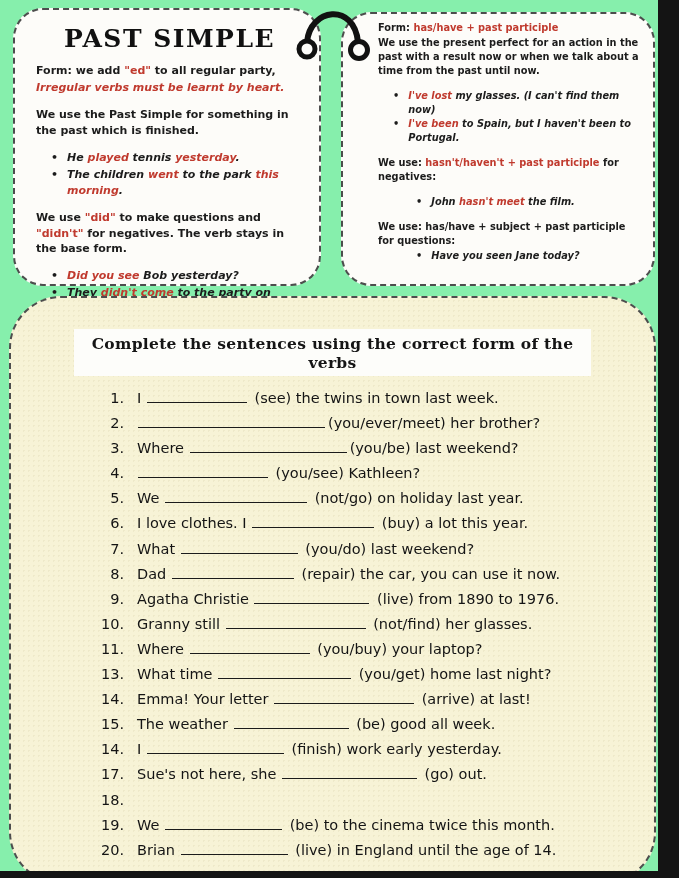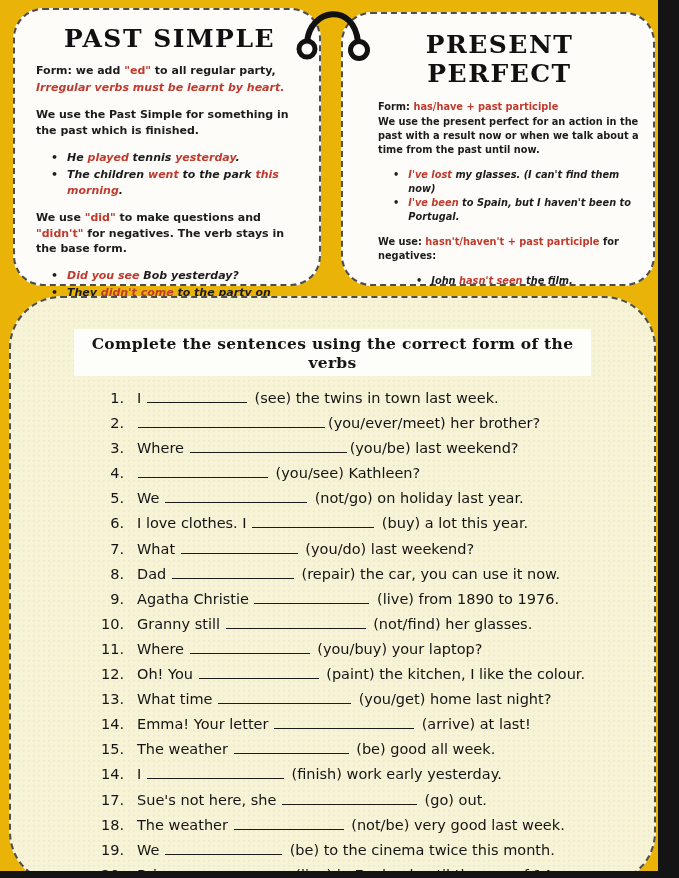--- a/index.html
+++ b/index.html
@@ -4,21 +4,21 @@
 <style>
   * { margin:0; padding:0; box-sizing:border-box; }
   body { background:#101010; font-family:"DejaVu Sans", sans-serif; }
 
   .screen {
     position:relative; width:679px; height:878px;
     background:#141414; overflow:hidden;
   }
   .paper {
     position:absolute; left:0; top:0; width:658px; height:871px;
-    background:#eab308; overflow:hidden;
+    background:#86efac; overflow:hidden;
   }
 
   
   .rule-panel {
     position:absolute; border:2px dashed #4d4d4d; background:#fdfcf9;
     color:#1c1c1c;
   }
   .panel-past {
     left:13px; top:8px; width:308px; height:278px; border-radius:30px;
     padding:8px 16px 8px 21px;
@@ -102,36 +102,35 @@
             <span class="txt it"><span class="red">Did you see</span><span> Bob yesterday?</span></span>
           </div>
           <div class="blk bullet">
             <span class="dot">•</span>
             <span class="txt it"><span>They </span><span class="red">didn't come</span><span> to the party on Sunday.</span></span>
           </div>
         </div>
     </div>
 
     <div class="rule-panel panel-present">
-      <div class="panel-title">PRESENT PERFECT</div>
       <div class="panel-body" id="present-body">
           <div class="blk para"><span class="txt"><span>Form: </span><span class="red">has/have + past participle</span></span></div>
           <div class="blk para"><span class="txt"><span>We use the present perfect for an action in the past with a result now or when we talk about a time from the past until now.</span></span></div>
           <div class="blk bullet mt">
             <span class="dot">•</span>
             <span class="txt it"><span class="red">I've lost</span><span> my glasses. (I can't find them now)</span></span>
           </div>
           <div class="blk bullet">
             <span class="dot">•</span>
             <span class="txt it"><span class="red">I've been</span><span> to Spain, but I haven't been to Portugal.</span></span>
           </div>
           <div class="blk para mt"><span class="txt"><span>We use: </span><span class="red">hasn't/haven't + past participle</span><span> for negatives:</span></span></div>
           <div class="blk bullet mt indent">
             <span class="dot">•</span>
-            <span class="txt it"><span>John </span><span class="red">hasn't seen</span><span> the film.</span></span>
+            <span class="txt it"><span>John </span><span class="red">hasn't meet</span><span> the film.</span></span>
           </div>
           <div class="blk para mt"><span class="txt"><span>We use: has/have + subject + past participle for questions:</span></span></div>
           <div class="blk bullet indent">
             <span class="dot">•</span>
             <span class="txt it"><span>Have you seen Jane today?</span></span>
           </div>
         </div>
     </div>
 
     <svg class="connector" width="86" height="64" viewBox="0 0 86 64">
@@ -181,24 +180,20 @@
           </div>
           <div class="ex-row">
             <span class="ex-num">10.</span>
             <span class="ex-text">Granny still <span class="blank" style="width: 140px;"></span> (not/find) her glasses.</span>
           </div>
           <div class="ex-row">
             <span class="ex-num">11.</span>
             <span class="ex-text">Where <span class="blank" style="width: 120px;"></span> (you/buy) your laptop?</span>
           </div>
           <div class="ex-row">
-            <span class="ex-num">12.</span>
-            <span class="ex-text">Oh! You <span class="blank" style="width: 120px;"></span> (paint) the kitchen, I like the colour.</span>
-          </div>
-          <div class="ex-row">
             <span class="ex-num">13.</span>
             <span class="ex-text">What time <span class="blank" style="width: 133px;"></span> (you/get) home last night?</span>
           </div>
           <div class="ex-row">
             <span class="ex-num">14.</span>
             <span class="ex-text">Emma! Your letter <span class="blank" style="width: 140px;"></span> (arrive) at last!</span>
           </div>
           <div class="ex-row">
             <span class="ex-num">15.</span>
             <span class="ex-text">The weather <span class="blank" style="width: 115px;"></span> (be) good all week.</span>
@@ -206,21 +201,20 @@
           <div class="ex-row">
             <span class="ex-num">14.</span>
             <span class="ex-text">I <span class="blank" style="width: 137px;"></span> (finish) work early yesterday.</span>
           </div>
           <div class="ex-row">
             <span class="ex-num">17.</span>
             <span class="ex-text">Sue's not here, she <span class="blank" style="width: 135px;"></span> (go) out.</span>
           </div>
           <div class="ex-row">
             <span class="ex-num">18.</span>
-            <span class="ex-text">The weather <span class="blank" style="width: 110px;"></span> (not/be) very good last week.</span>
           </div>
           <div class="ex-row">
             <span class="ex-num">19.</span>
             <span class="ex-text">We <span class="blank" style="width: 117px;"></span> (be) to the cinema twice this month.</span>
           </div>
           <div class="ex-row">
             <span class="ex-num">20.</span>
             <span class="ex-text">Brian <span class="blank" style="width: 107px;"></span> (live) in England until the age of 14.</span>
           </div>
         </div>

